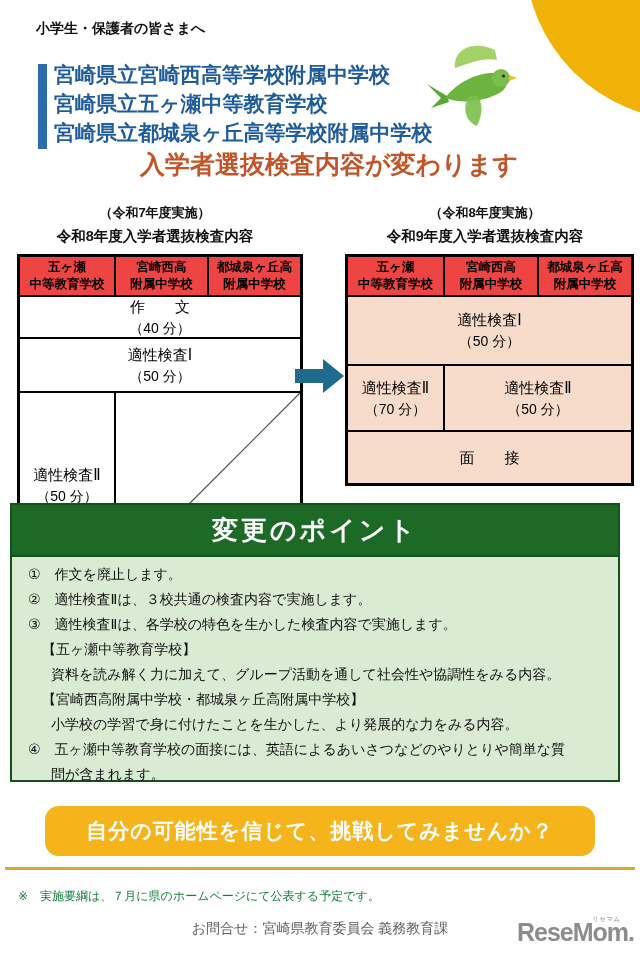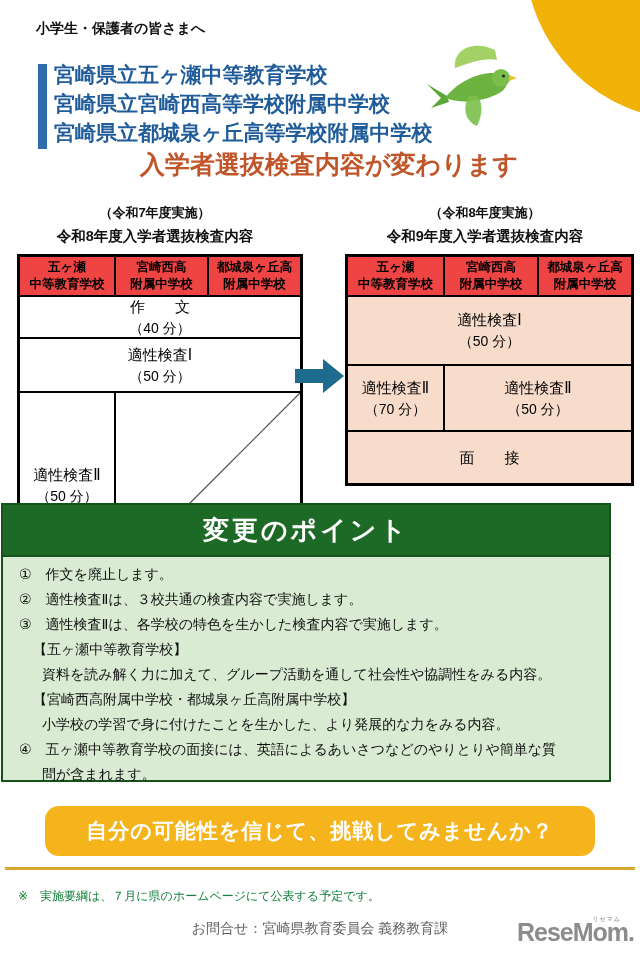--- a/index.html
+++ b/index.html
@@ -35,21 +35,21 @@
   .cell-name { font-size:15px; line-height:19px; }
   .cell-time { font-size:14px; line-height:18px; margin-top:3px; }
   .tbl-before { left:17px; top:254px; width:276px; height:229px; }
   .tbl-after  { left:345px; top:254px; width:280px; height:229px; }
   .tbl-after td { background:#f8dccb; }
   td.diag { padding:0; vertical-align:top; }
   td.diag svg { display:block; width:100%; height:100%; }
 
   .arrow { position:absolute; left:295px; top:356px; }
 
-  .points-panel { position:absolute; left:1px; top:503px; width:610px; height:279px;
+  .points-panel { position:absolute; left:10px; top:503px; width:610px; height:279px;
     box-sizing:border-box; border:2px solid #14541c; background:#d9ecd3; }
   .points-header { height:50px; background:#1d6a27; border-bottom:2px solid #14541c;
     display:flex; align-items:center; justify-content:center;
     color:#fff; font-size:26px; font-weight:bold; letter-spacing:3px; }
   .points-body { padding:5px 6px 0 12px; font-size:14px; line-height:25px; color:#111; }
   .points-body div { white-space:nowrap; }
   .pt-num { padding-left:4px; }
   .pt-bracket { padding-left:18px; }
   .pt-cont { padding-left:27px; }
 
@@ -81,22 +81,22 @@
     <circle cx="76" cy="38" r="9" fill="#7bbf4a"></circle>
     <path d="M44 56 C 36 70, 42 82, 52 86 C 58 74, 58 62, 52 56 Z" fill="#7bbf4a" opacity="0.9"></path>
     <polygon points="84,35 92,38 84,41" fill="#e8c32a"></polygon>
     <circle cx="78.5" cy="36" r="1.6" fill="#2a2a2a"></circle>
   </svg>
 
   <div class="greeting">小学生・保護者の皆さまへ</div>
 
   <div class="school-bar"></div>
   <div class="school-names">
+    <div>宮崎県立宮崎西高等学校附属中学校</div>
     <div>宮崎県立五ヶ瀬中等教育学校</div>
-    <div>宮崎県立宮崎西高等学校附属中学校</div>
     <div>宮崎県立都城泉ヶ丘高等学校附属中学校</div>
   </div>
 
   <div class="main-title">入学者選抜検査内容が変わります</div>
 
   <div class="tbl-caption cap-before">
     <div class="cap-note">（令和7年度実施）</div>
     <div class="cap-title">令和8年度入学者選抜検査内容</div>
   </div>
   <div class="tbl-caption cap-after">

